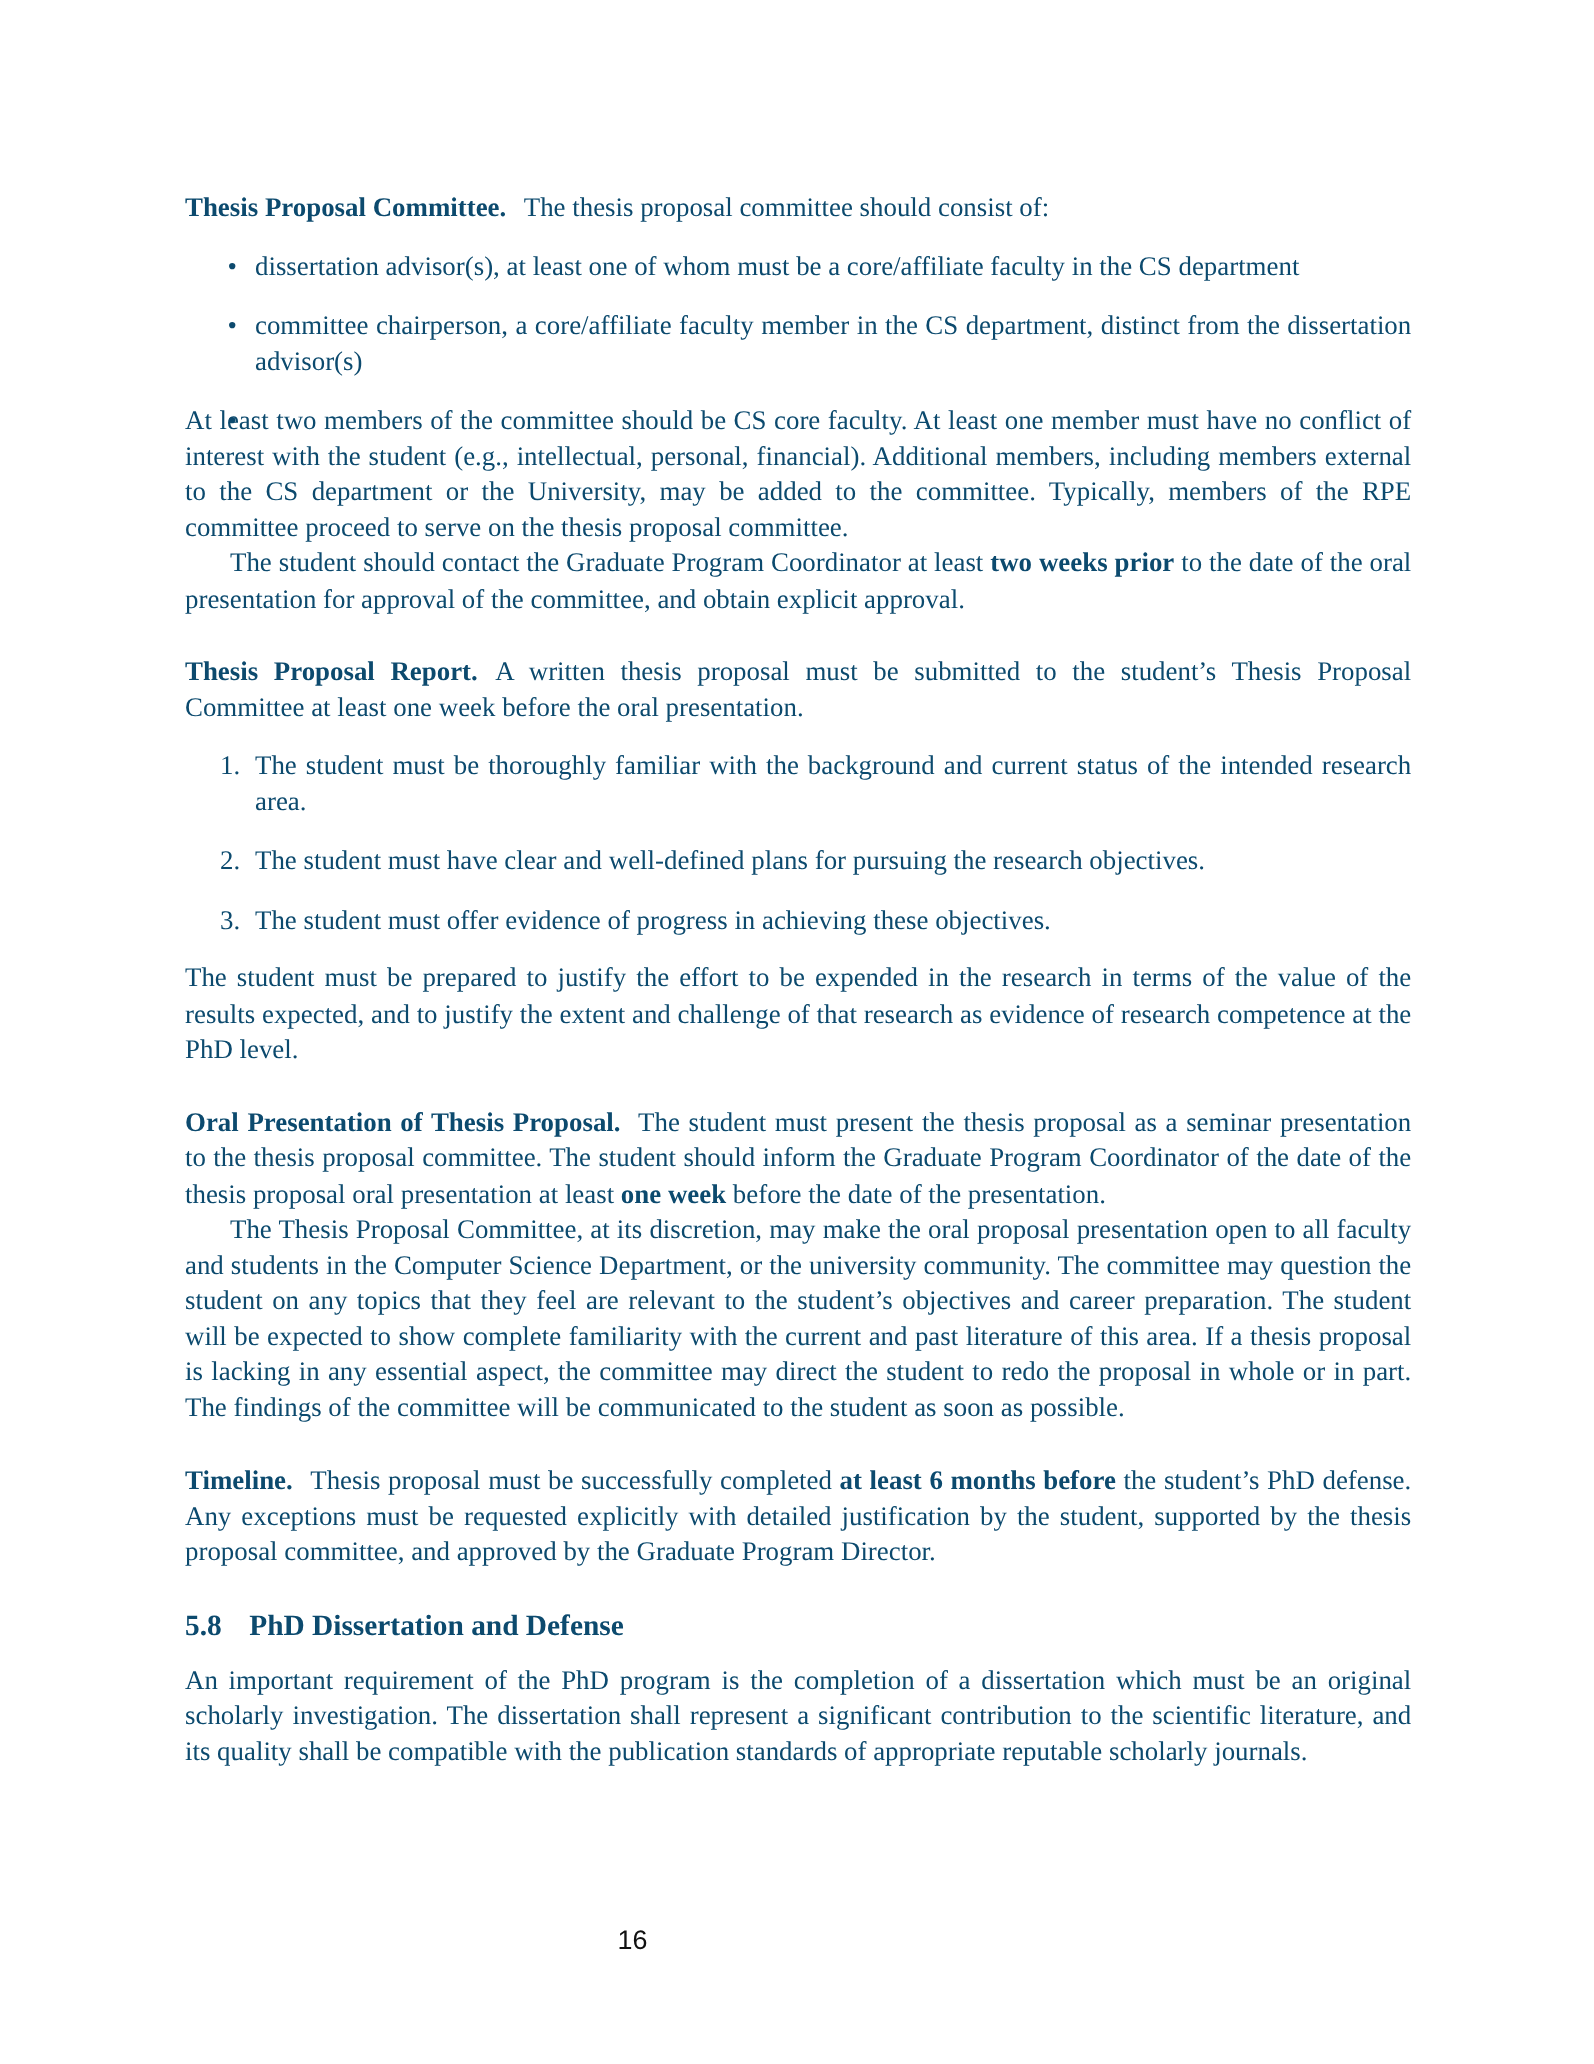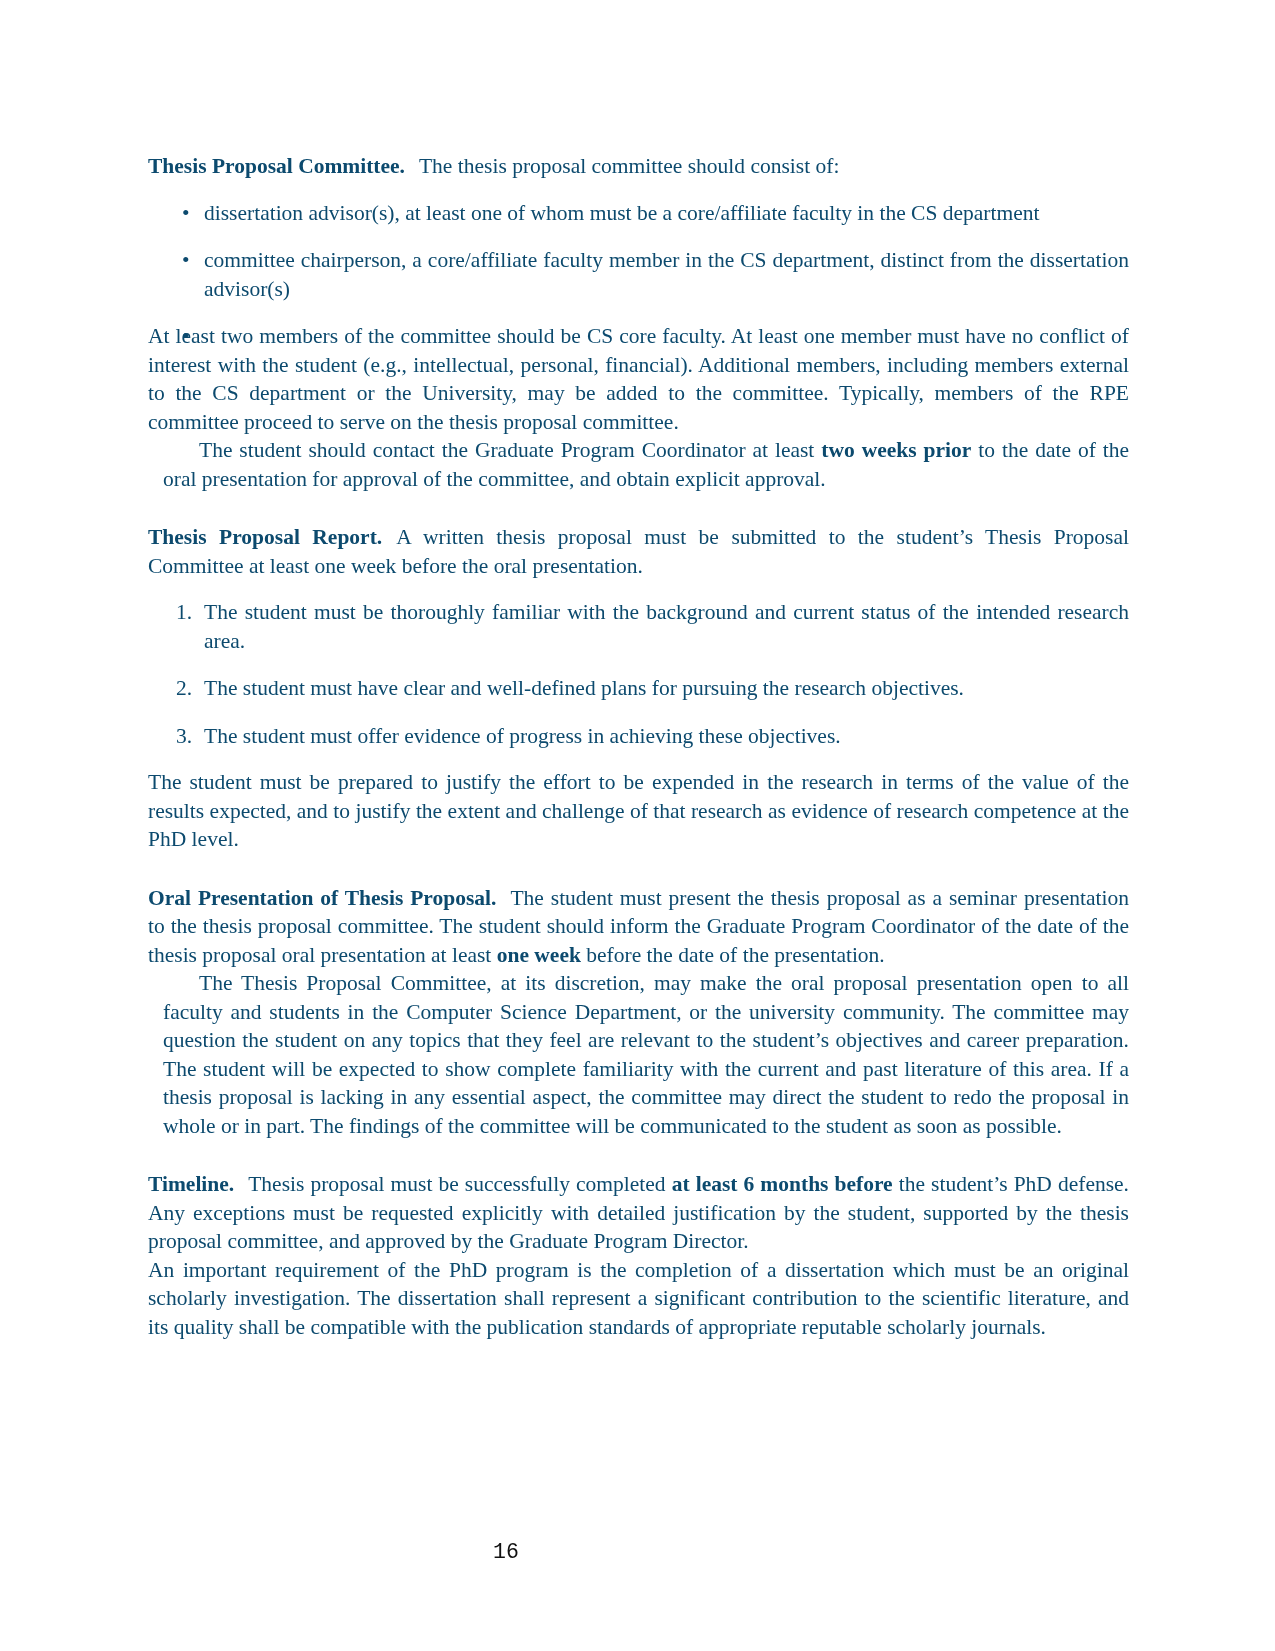--- a/index.html
+++ b/index.html
@@ -3,33 +3,33 @@
 <meta charset="utf-8">
 <style>
   html, body { margin: 0; padding: 0; background: #ffffff; }
   body { width: 1275px; height: 1651px; position: relative; overflow: hidden; }
   .page {
     position: absolute; left: 148px; top: 152px; width: 981px;
     font-family: "Liberation Serif", serif; font-size: 21.5px; line-height: 28.5px; color: #0c4a6e;
     text-align: justify; hyphens: auto;
   }
   p { margin: 0; }
-  .indent { text-indent: 36px; margin-left: 15px; }
+  .indent { text-indent: 36px; }
   .runin { font-weight: bold; margin-right: 14px; }
   b { font-weight: bold; }
   .gap { height: 30px; }
   ul.bullets, ol.numbered { margin: 18px 0 18px 0; padding: 0; list-style: none; }
   ul.bullets li, ol.numbered li { position: relative; padding-left: 56px; margin-bottom: 19px; }
   ul.bullets li:last-child, ol.numbered li:last-child { margin-bottom: 0; }
   .marker { position: absolute; left: 34px; top: 0; }
   ol.numbered .marker { left: 28px; }
   h2.section { font-family: "Liberation Serif", serif; font-size: 23.5px; font-weight: bold; margin: 30px 0 14px 0; line-height: 30px; }
   h2.section .num { margin-right: 22px; }
   .pagenum { position: absolute; left: 0; width: 1012px; top: 1540px; text-align: center;
-    font-family: Liberation Mono, monospace; font-size: 21.5px; color: #111; }
+    font-family: Liberation Sans, sans-serif; font-size: 21.5px; color: #111; }
 </style>
 </head>
 <body>
 
 <div class="page">
 
   <p><span class="runin">Thesis Proposal Committee.</span><span>The thesis proposal committee should consist of:</span></p>
   <ul class="bullets">
     <li><span class="marker">•</span><span>dissertation advisor(s), at least one of whom must be a core/affiliate faculty in the CS department</span></li>
     <li><span class="marker">•</span><span>committee chairperson, a core/affiliate faculty member in the CS department, distinct from the dissertation advisor(s)</span></li>
@@ -50,16 +50,17 @@
 
   <div class="gap"></div>
 
   <p><span class="runin">Oral Presentation of Thesis Proposal.</span><span>The student must present the thesis proposal as a seminar presentation to the thesis proposal committee. The student should inform the Graduate Program Coordinator of the date of the thesis proposal oral presentation at least </span><b>one week</b><span> before the date of the presentation.</span></p>
   <p class="indent">The Thesis Proposal Committee, at its discretion, may make the oral proposal presentation open to all faculty and students in the Computer Science Department, or the university community. The committee may question the student on any topics that they feel are relevant to the student’s objectives and career preparation. The student will be expected to show complete familiarity with the current and past literature of this area. If a thesis proposal is lacking in any essential aspect, the committee may direct the student to redo the proposal in whole or in part. The findings of the committee will be communicated to the student as soon as possible.</p>
 
   <div class="gap"></div>
 
   <p><span class="runin">Timeline.</span><span>Thesis proposal must be successfully completed </span><b>at least 6 months before</b><span> the student’s PhD defense. Any exceptions must be requested explicitly with detailed justification by the student, supported by the thesis proposal committee, and approved by the Graduate Program Director.</span></p>
 
+  <h2 class="section"><span class="num">5.8</span><span>PhD Dissertation and Defense</span></h2>
   <p>An important requirement of the PhD program is the completion of a dissertation which must be an original scholarly investigation. The dissertation shall represent a significant contribution to the scientific literature, and its quality shall be compatible with the publication standards of appropriate reputable scholarly journals.</p>
 </div>
 
 <div class="pagenum">16</div>
 
 </body></html>

